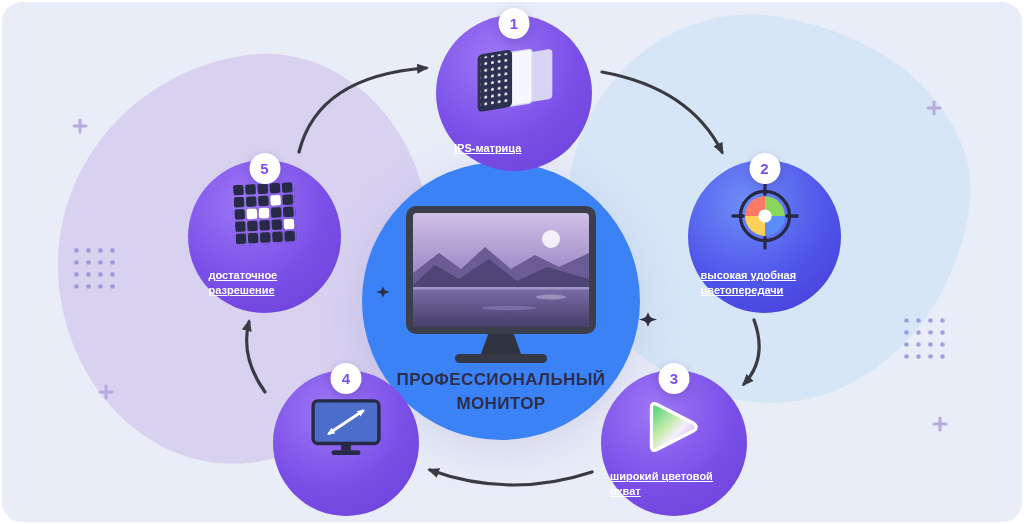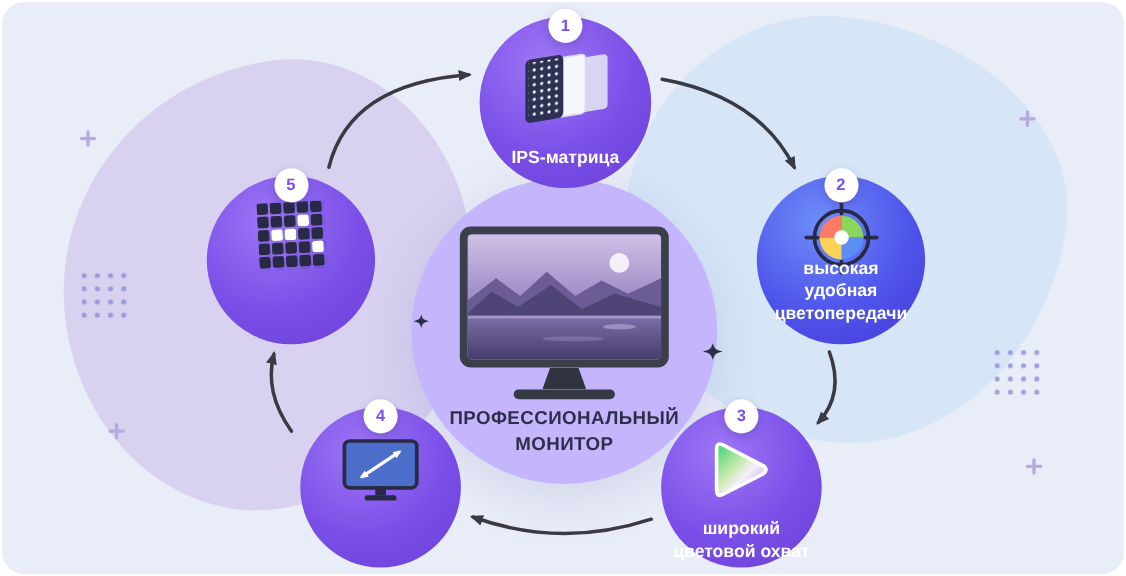--- a/index.html
+++ b/index.html
@@ -21,22 +21,22 @@
     border-radius: 58% 42% 55% 45% / 52% 45% 55% 48%;
     transform: rotate(-7deg);
   }
   .blob-right {
     left: 565px; top: 15px; width: 400px; height: 385px;
     background: #d6e6f7;
     border-radius: 45% 55% 48% 52% / 50% 42% 58% 50%;
     transform: rotate(8deg);
   }
   .center-circle {
-    position: absolute; left: 372px; top: 160px; width: 278px; height: 278px;
-    border-radius: 50%; background: #c4b5fd; z-index: 1;
+    position: absolute; left: 360px; top: 160px; width: 278px; height: 278px;
+    border-radius: 50%; background: #3b82f6; z-index: 1;
     box-shadow: 0 12px 45px rgba(110, 105, 180, 0.18);
   }
   .monitor { position: absolute; left: 50%; transform: translateX(-50%); top: 44px; width: 190px; }
   .monitor-frame {
     width: 190px; height: 128px; background: #3a3f4b; border-radius: 10px;
     padding: 7px;
   }
   .screen { width: 100%; height: 100%; border-radius: 4px; overflow: hidden; background: #8a7ab4; }
   .screen svg { display: block; width: 100%; height: 100%; }
   .monitor-neck {
@@ -66,26 +66,27 @@
     box-shadow: 0 3px 8px rgba(70, 50, 150, 0.3); z-index: 3;
   }
   .icon { position: absolute; left: 50%; transform: translateX(-50%); }
   .icon1 { top: 26px; }
   .icon2 { top: 22px; }
   .icon3 { top: 26px; }
   .icon4 { top: 28px; }
   .icon5 { top: 22px; }
   .step-label {
     position: absolute; left: 50%; transform: translateX(-50%);
-    text-align: center; color: #ffffff; font-size: 16px; font-weight: bold;
+    text-align: left; color: #ffffff; font-size: 11px; font-weight: bold;
     line-height: 1.3;
+    text-decoration: underline;
   }
   .l1 { bottom: 16px; width: 120px; }
   .l2 { bottom: 16px; width: 128px; }
-  .l3 { bottom: 3px; width: 128px; }
+  .l3 { bottom: 18px; width: 128px; }
   .l4 { bottom: 12px; width: 92px; }
   .l5 { bottom: 16px; width: 112px; }
   .overlay {
     position: absolute; left: 0; top: 0; width: 1024px; height: 524px;
     z-index: 10; pointer-events: none;
   }
 </style>
 </head>
 <body>
 
@@ -212,20 +213,21 @@
         </pattern>
       </defs>
       <g transform="rotate(-3 32 32)">
         <rect x="1.5" y="1.5" width="61" height="61" fill="url(#cells)"></rect>
         <rect x="38.1" y="13.7" width="10.4" height="10.4" rx="2" fill="#ffffff"></rect>
         <rect x="13.7" y="25.9" width="10.4" height="10.4" rx="2" fill="#ffffff"></rect>
         <rect x="25.9" y="25.9" width="10.4" height="10.4" rx="2" fill="#ffffff"></rect>
         <rect x="50.3" y="38.1" width="10.4" height="10.4" rx="2" fill="#ffffff"></rect>
       </g>
     </svg>
+    <div class="step-label l5">достаточное разрешение</div>
   </div>
 
   <svg class="overlay" viewBox="0 0 1024 524">
     <defs>
       <marker id="ah" markerUnits="userSpaceOnUse" markerWidth="14" markerHeight="12" refX="9" refY="5" orient="auto">
         <path d="M0,0 L12,5 L0,10 Z" fill="#3a3a42"></path>
       </marker>
       <pattern id="dgl" x="72" y="246" width="12" height="12" patternUnits="userSpaceOnUse">
         <circle cx="2.5" cy="2.5" r="2.3" fill="#8a85d6"></circle>
       </pattern>

